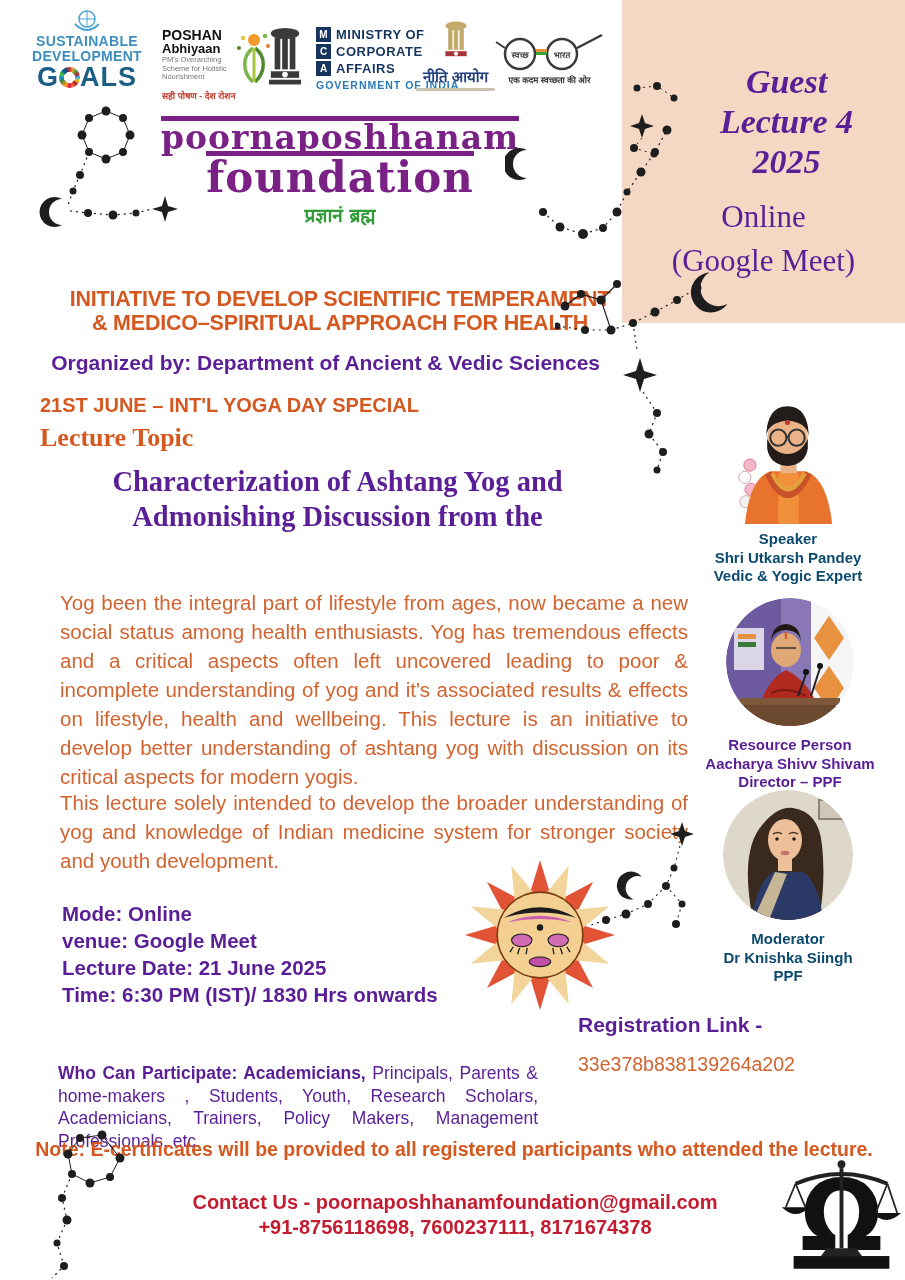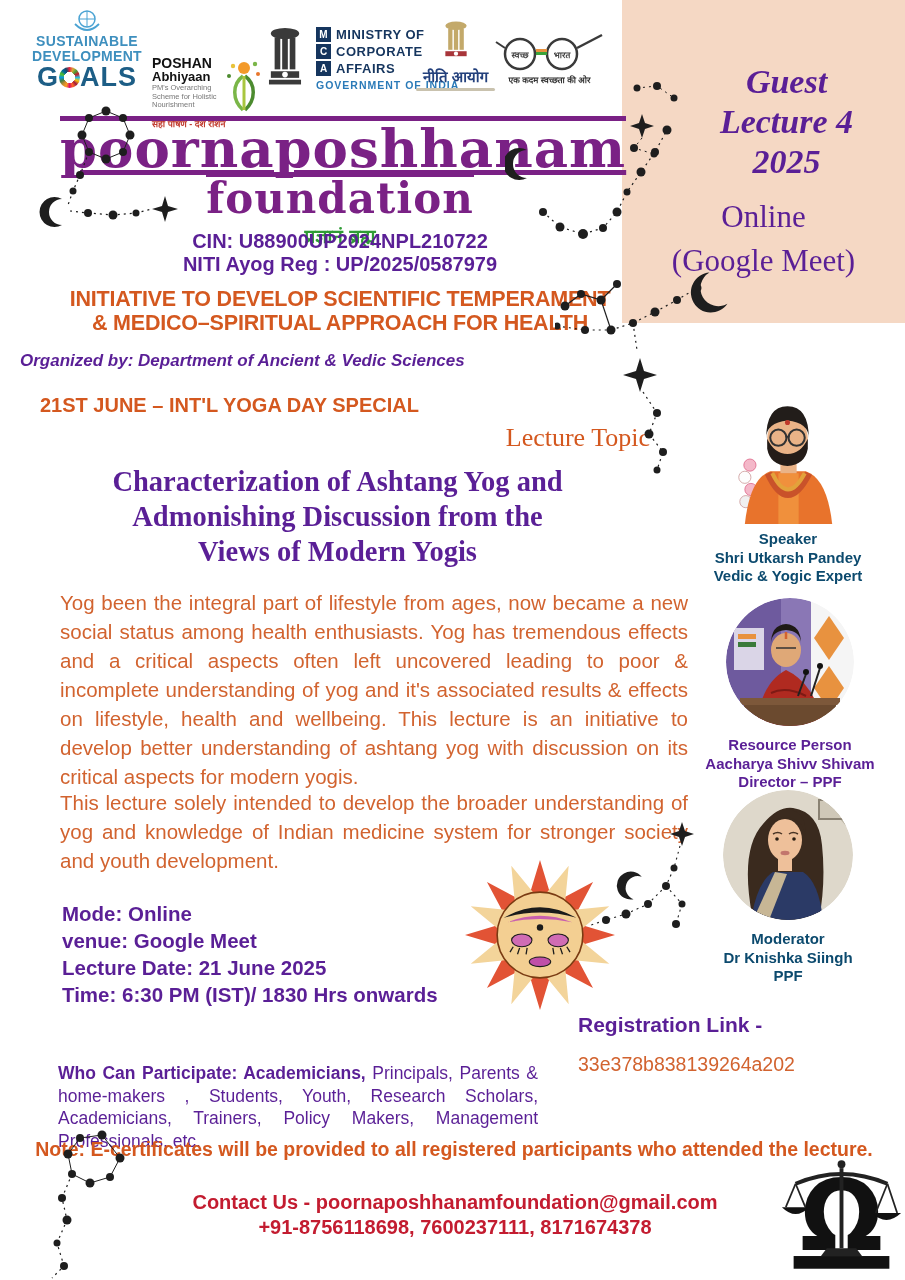--- a/index.html
+++ b/index.html
@@ -15,53 +15,53 @@
   .badge-mode{left:622px;top:195px;width:283px;text-align:center;
     font-family:"Liberation Serif",serif;font-size:31px;line-height:44px;color:#5a1f96;}
   
   .logo{font-size:10px;color:#333;}
   .sdg{left:28px;top:8px;width:118px;text-align:center;}
   .sdg .t1{font-weight:bold;color:#3e8fbe;font-size:14px;line-height:15px;letter-spacing:.3px;}
   .sdg .goals{font-weight:bold;color:#1d5e86;font-size:27px;line-height:27px;letter-spacing:1px;}
   .sdg .o-ring{display:inline-block;width:21px;height:21px;border-radius:50%;vertical-align:-2px;
     background:radial-gradient(closest-side,#fff 52%,transparent 54%),
     conic-gradient(#e5243b,#dda63a,#4c9f38,#c5192d,#26bde2,#fcc30b,#a21942,#fd6925,#dd1367,#fd9d24,#bf8b2e,#3f7e44,#0a97d9,#56c02b,#00689d,#19486a,#e5243b);}
-  .poshan{left:152px;top:28px;width:112px;margin-top:28px;}
+  .poshan{left:162px;top:28px;width:112px;}
   .poshan .t1{font-weight:bold;font-size:14px;line-height:14px;color:#111;}
   .poshan .t2{font-weight:bold;font-size:13px;line-height:14px;color:#111;}
   .poshan .d{font-size:7.5px;line-height:8.5px;color:#777;}
   .poshan .tag{font-size:9px;font-weight:bold;color:#c0392b;margin-top:5px;}
   .mca{left:262px;top:26px;width:205px;}
   .mca-row{display:flex;align-items:center;margin-bottom:2px;}
   .mca-box{width:15px;height:15px;background:#15355e;color:#fff;font-weight:bold;font-size:10px;
     display:flex;align-items:center;justify-content:center;margin-right:5px;}
   .mca-lab{font-weight:bold;font-size:13px;color:#15355e;letter-spacing:.5px;}
   .mca-gov{font-size:10.5px;font-weight:bold;color:#2a7ab8;letter-spacing:1px;margin-top:3px;}
   .niti{left:408px;top:20px;width:95px;text-align:center;}
   .niti .t1{font-size:15px;color:#23407c;margin-top:2px;font-weight:bold;}
   .niti .rule{height:3px;background:#c9c2ae;margin:2px 8px 0 8px;border-radius:2px;}
   .swachh{left:492px;top:32px;width:115px;text-align:center;}
   .swachh .tag{font-size:8.5px;font-weight:bold;color:#333;margin-top:2px;}
   
   .org-logo{left:60px;top:116px;width:560px;text-align:center;color:#7a2185;}
   .org-word{display:inline-block;border-top:5px solid #7a2185;
     font-family:"DejaVu Serif",serif;font-weight:bold;line-height:1.04;letter-spacing:1px;}
-  .w1{font-size:53px;text-decoration:underline;}
+  .w1{font-size:33px;}
   .w2{font-size:42px;margin-top:-4px;}
   .sanskrit{font-size:19px;font-weight:bold;color:#2f9c35;margin-top:2px;font-family:"DejaVu Sans",sans-serif;}
   .reg-lines{left:60px;top:230px;width:560px;text-align:center;font-weight:bold;
     font-size:20px;line-height:23px;color:#5a1f96;}
   
   .initiative{left:40px;top:287px;width:600px;text-align:center;font-weight:bold;
     font-size:21.5px;line-height:24px;color:#d4581f;letter-spacing:-.2px;}
-  .organized{left:20px;top:351px;width:580px;text-align:left;font-weight:bold;
-    font-size:17px;color:#5a1f96;font-style:italic;}
+  .organized{left:20px;top:351px;width:580px;text-align:right;font-weight:bold;
+    font-size:21px;color:#5a1f96;}
   .special{left:40px;top:394px;width:580px;text-align:left;font-weight:bold;
     font-size:20px;color:#d4581f;}
-  .topic-label{left:40px;top:423px;width:610px;text-align:right;font-weight:normal;
+  .topic-label{left:40px;top:423px;width:610px;text-align:left;font-weight:bold;
     font-family:"Liberation Serif",serif;font-size:26px;color:#d4581f;}
   .lecture-title{left:30px;top:464px;width:615px;text-align:center;font-weight:bold;
     font-family:"Liberation Serif",serif;font-size:28.5px;line-height:35px;color:#5a1f96;}
   
   .para{left:60px;width:628px;font-size:20.5px;line-height:29px;color:#d2632f;text-align:justify;margin:0;}
   .p1{top:588px;}
   .p2{top:788px;}
   .details{left:62px;top:900px;font-weight:bold;font-size:20.5px;line-height:27px;color:#5a1f96;}
   .fees{left:58px;top:1005px;font-weight:bold;font-size:40px;color:#d4581f;}
   .participate{left:58px;top:1062px;width:480px;font-size:17.5px;line-height:22.5px;
@@ -190,36 +190,31 @@
     </svg>
     <div class="t1">नीति आयोग</div>
     <div class="rule"></div>
   </div>
 
   <div class="abs org-logo">
     <div><span class="org-word w1">poornaposhhanam</span></div>
     <div><span class="org-word w2">foundation</span></div>
     <div class="sanskrit">प्रज्ञानं ब्रह्म</div>
   </div>
-  <div class="abs reg-lines">
-    <div>CIN: U88900UP2024NPL210722</div>
-    <div>NITI Ayog Reg : UP/2025/0587979</div>
-  </div>
 
   <div class="abs initiative">
     <div>INITIATIVE TO DEVELOP SCIENTIFIC TEMPERAMENT</div>
     <div>&amp; MEDICO–SPIRITUAL APPROACH FOR HEALTH</div>
   </div>
   <div class="abs organized">Organized by: Department of Ancient &amp; Vedic Sciences</div>
   <div class="abs special">21ST JUNE – INT'L YOGA DAY SPECIAL</div>
   <div class="abs topic-label">Lecture Topic</div>
   <div class="abs lecture-title">
     <div>Characterization of Ashtang Yog and</div>
     <div>Admonishing Discussion from the</div>
-    <div>Views of Modern Yogis</div>
   </div>
 
   <p class="abs para p1">Yog been the integral part of lifestyle from ages, now became a new social status among health enthusiasts. Yog has tremendous effects and a critical aspects often left uncovered leading to poor &amp; incomplete understanding of yog and it's associated results &amp; effects on lifestyle, health and wellbeing. This lecture is an initiative to develop better understanding of ashtang yog with discussion on its critical aspects for modern yogis.</p>
   <p class="abs para p2">This lecture solely intended to develop the broader understanding of yog and knowledge of Indian medicine system for stronger society and youth development.</p>
 
   <div class="abs details">
     <div>Mode: Online</div>
     <div>venue: Google Meet</div>
     <div>Lecture Date: 21 June 2025</div>
     <div>Time: 6:30 PM (IST)/ 1830 Hrs onwards</div>

